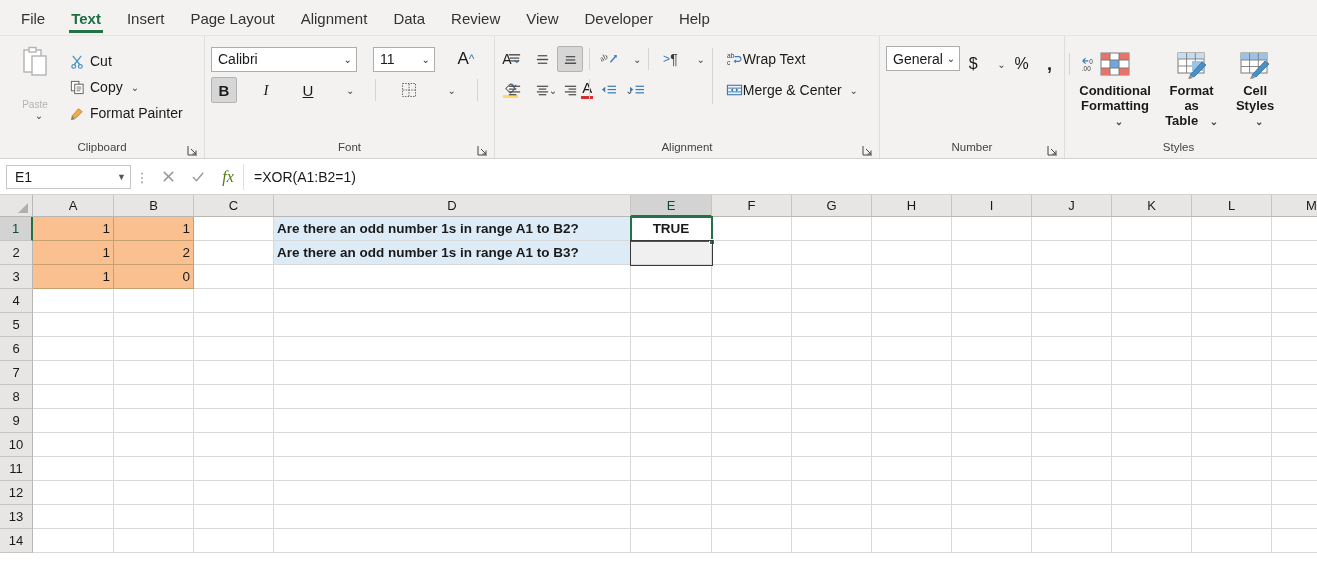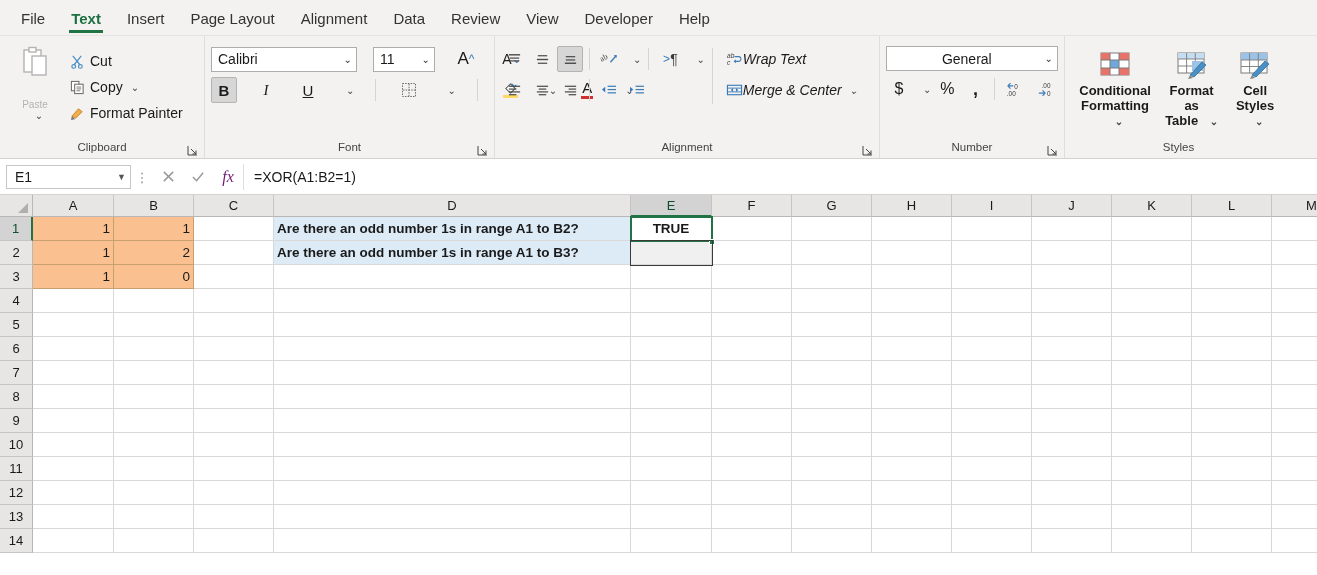--- a/index.html
+++ b/index.html
@@ -108,21 +108,21 @@
 
   
   .g-align { width: 385px; }
   .alg-left { }
   .alg-right { padding-left: 7px; }
   .arow { display: flex; align-items: center; gap: 2px; }
   .arow.r1 { margin-bottom: 5px; }
   .lbtn {
     height: 26px; display: flex; align-items: center; 
     padding: 0 6px; font-size: 14px; color: #1a1a1a; cursor: pointer;
-    border: 1px solid transparent; border-radius: 2px; white-space: nowrap; font-style: italic;
+    border: 1px solid transparent; border-radius: 2px; white-space: nowrap;
   }
 
   
   .g-number { width: 185px; }
   .c-numfmt { width: 172px; }
   .nrow { display: flex; align-items: center; gap: 2px; margin-top: 5px; }
 
   
   .g-styles { width: 227px; }
   .sbtn {
@@ -147,21 +147,21 @@
   .namebox .nc { font-size: 9px; color: #555; }
   .fdots {
     width: 22px; text-align: center; color: #888; font-size: 13px;
     letter-spacing: 0; line-height: 9px; cursor: col-resize; padding-top: 1px;
   }
   .fbtns { display: flex; align-items: center; gap: 0; }
   .fbtn {
     width: 30px; height: 26px; display: flex; align-items: center;
     justify-content: center; color: #9a9a9a; font-size: 15px; cursor: pointer;
   }
-  .fxi { font-style: italic; font-family: "Liberation Serif", serif; font-size: 16px; color: #701a75; }
+  .fxi { font-style: italic; font-family: "Liberation Serif", serif; font-size: 16px; color: #4d7c0f; }
   .finput {
     flex: 1; height: 26px; display: flex; align-items: center;
     border-left: 1px solid #e0dedc; padding-left: 10px;
     font-size: 14px; color: #1a1a1a; cursor: text;
   }
 
   
   .gridwrap { position: relative; height: 380px; overflow: hidden; background: #fff; }
   .colhdr { display: flex; height: 22px; background: #e7e6e5; }
   .corner {
@@ -486,21 +486,21 @@
     <div class="rgroup-label">Alignment</div>
     <div class="launcher">
       <svg width="11" height="11" viewBox="0 0 11 11">
           <path d="M1 1 L1 10 L10 10" fill="none" stroke="#444" stroke-width="1"></path>
           <path d="M4 4 L9 9 M9 5.5 L9 9 L5.5 9" fill="none" stroke="#444" stroke-width="1"></path>
         </svg>
     </div>
   </div>
 
   <div class="rgroup g-number">
-    <div class="rgroup-body" style="flex-direction:column; padding-top:4px;text-align:center;">
+    <div class="rgroup-body" style="flex-direction:row; padding-top:4px;">
       <div class="combo c-numfmt">
         <span class="cv">General</span>
         <span class="cc">⌄</span>
       </div>
       <div class="nrow">
         <div class="btn">
           <span style="font-size:16px;">$</span>
         </div>
         <div class="btn" style="min-width:16px;">
             <span class="caret">⌄</span>

